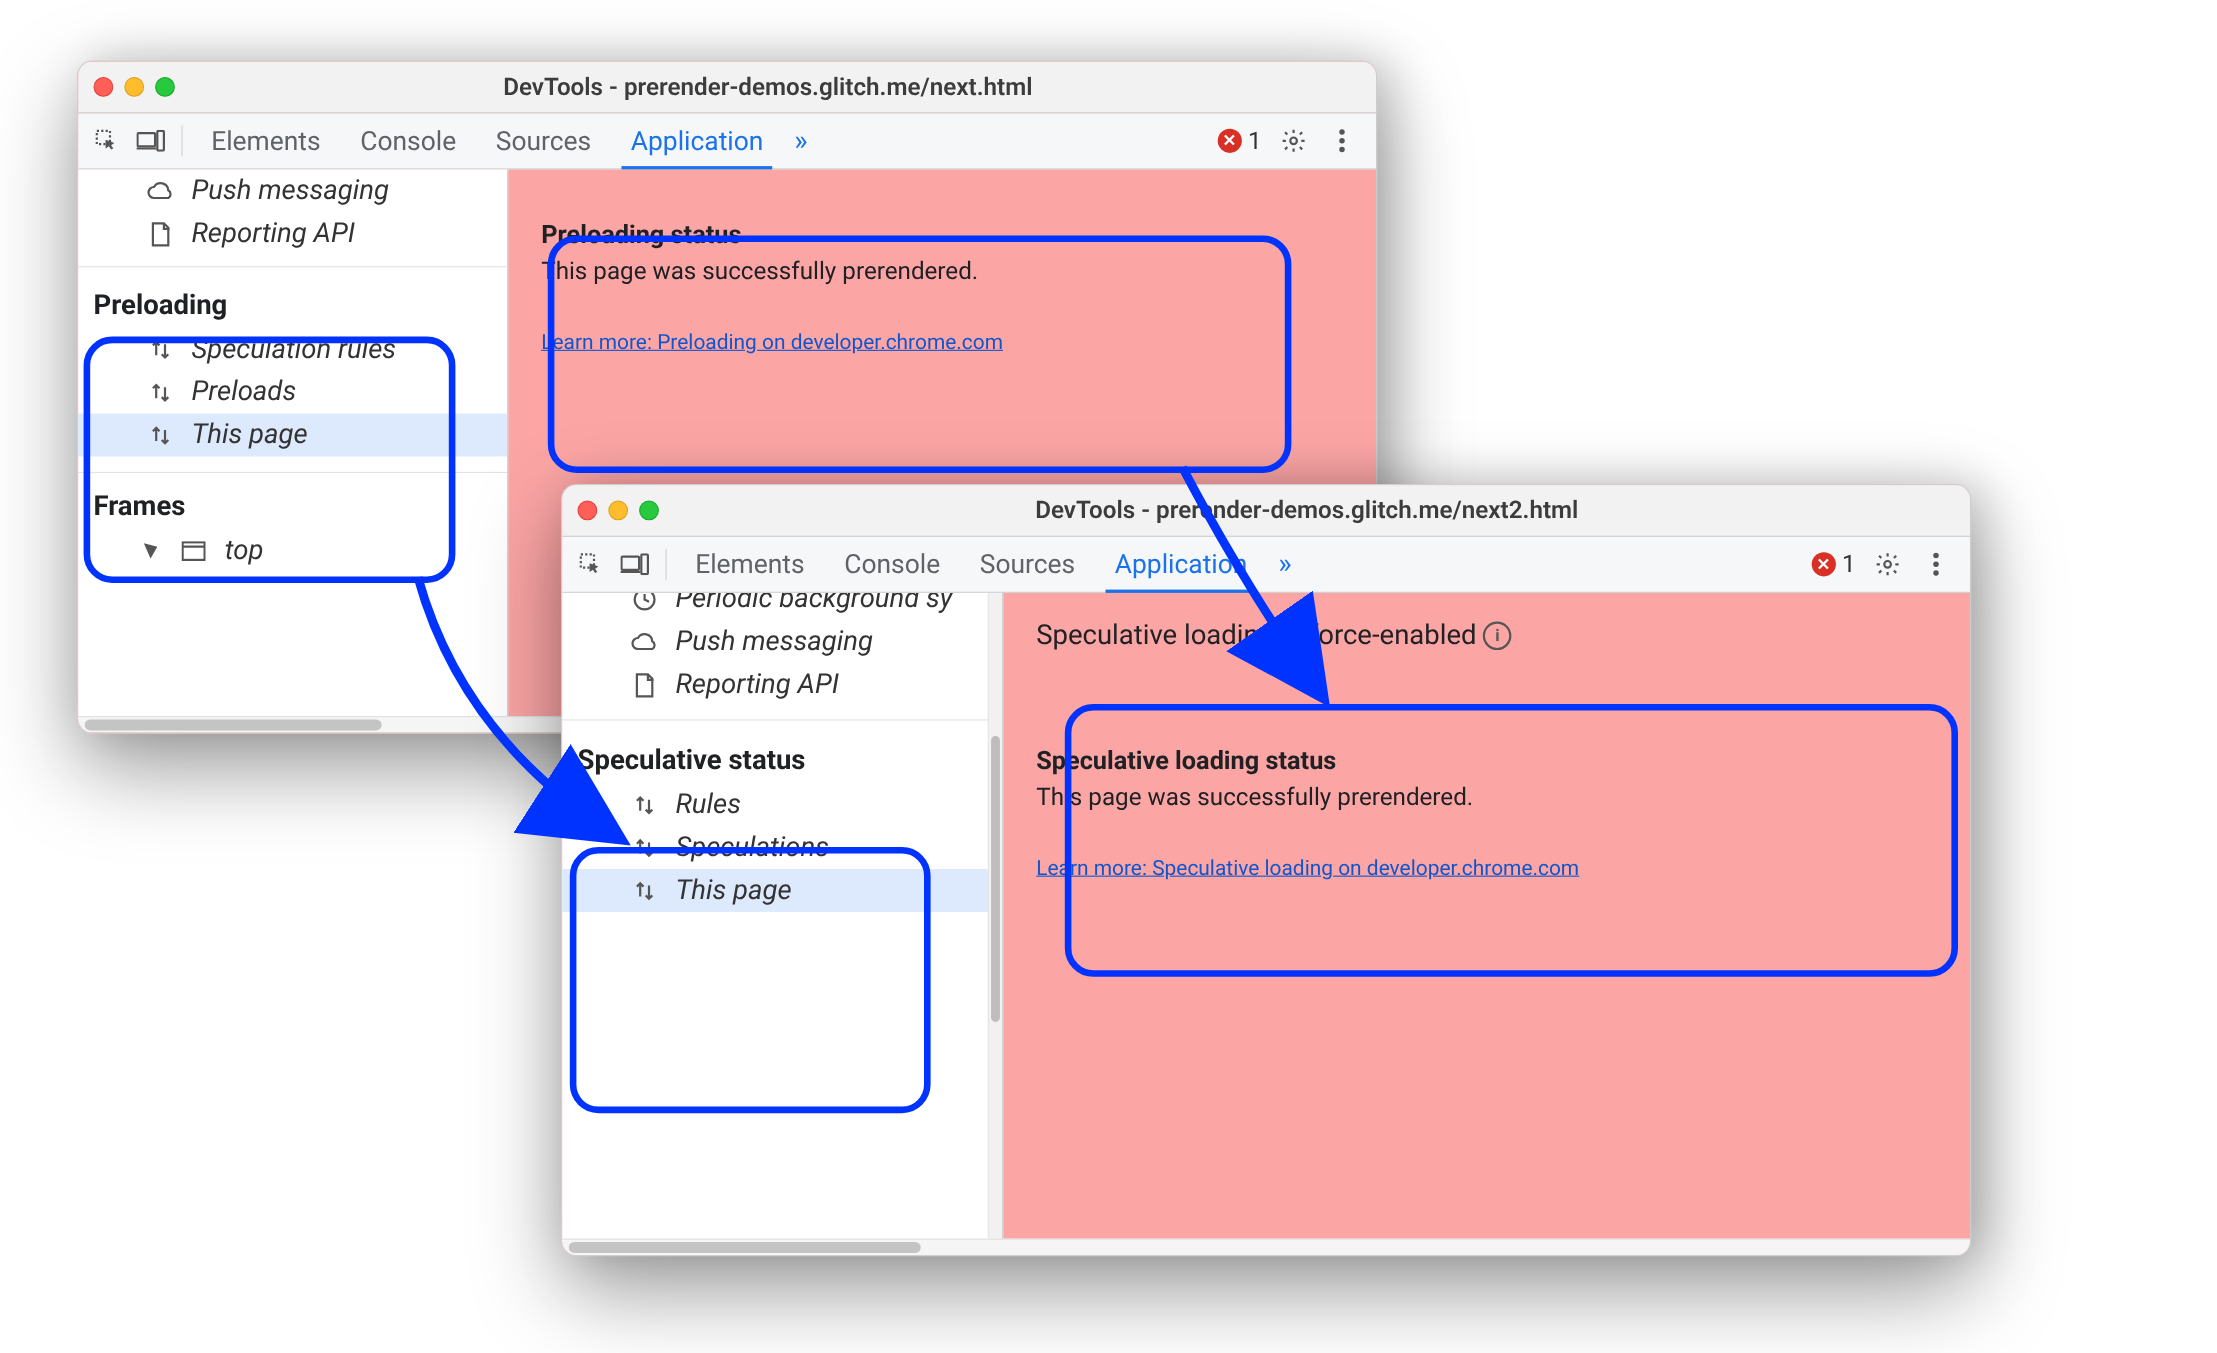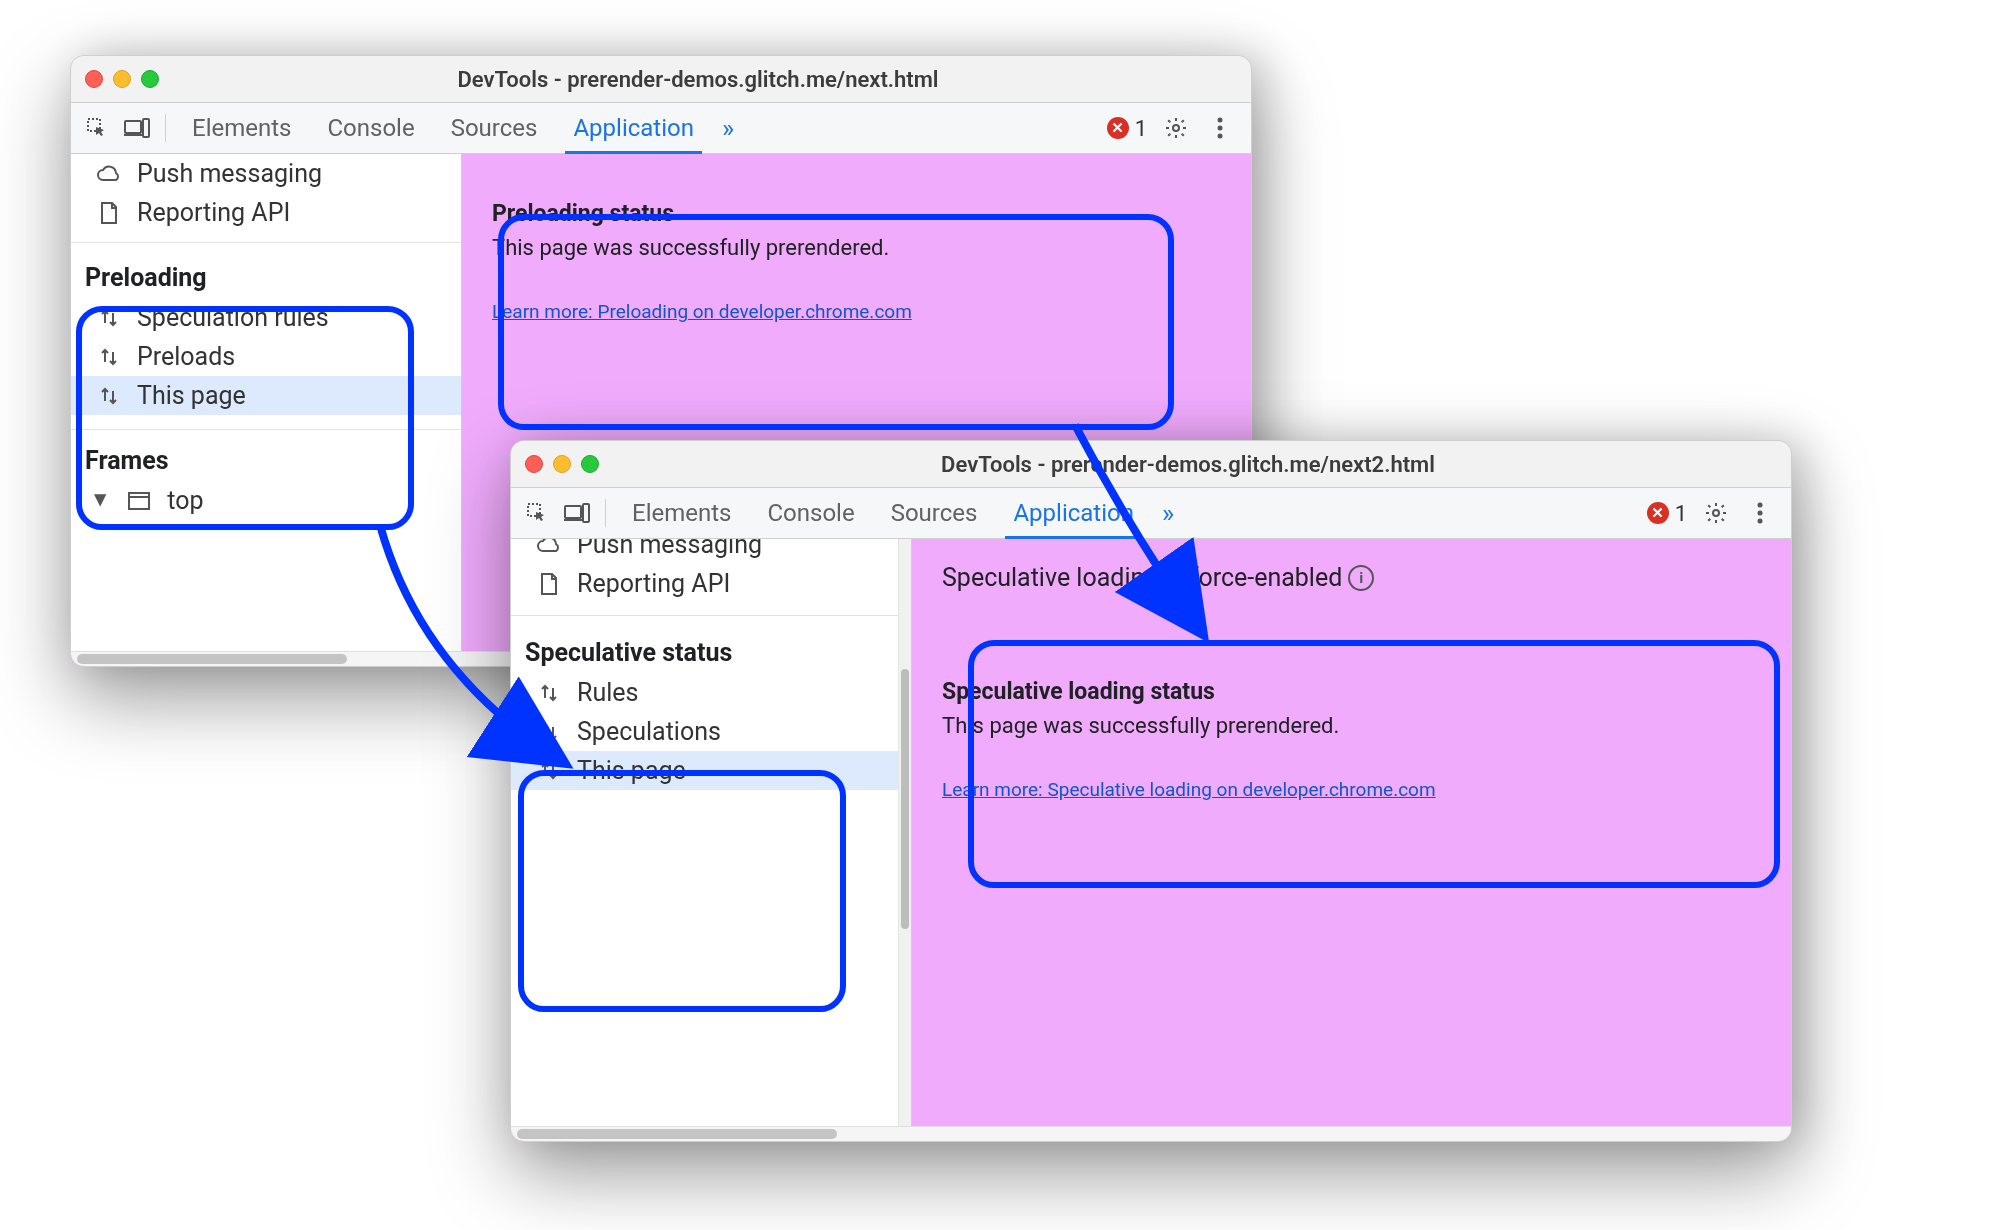--- a/index.html
+++ b/index.html
@@ -20,21 +20,21 @@
     font-family:-apple-system,BlinkMacSystemFont,"Segoe UI",Roboto,Helvetica,Arial,sans-serif;
     color:var(--text);
     position:relative;
     font-size:26px;
   }
   .window{
     position:absolute;
     border:1px solid var(--border);
     border-radius:14px;
     overflow:hidden;
-    background:#f0abfc;
+    background:#fca5a5;
     filter:drop-shadow(0 30px 40px rgba(0,0,0,.35)) drop-shadow(12px 0 20px rgba(0,0,0,.18));
   }
   .titlebar{
     height:46px;
     background:var(--titlebar);
     display:flex;
     align-items:center;
     padding:0 14px;
     border-bottom:1px solid var(--border);
     position:relative;
@@ -79,21 +79,21 @@
   }
   .sidebar{
     width:390px;flex:none;border-right:1px solid var(--border);
     overflow:hidden;
     background:#fff;
     position:relative;
   }
   .sidebar ul{list-style:none;margin:0;padding:0;}
   .item{display:flex;align-items:center;gap:14px;padding:5px 10px 5px 30px;font-size:25px;color:#333;white-space:nowrap;}
   .item .icon{width:28px;height:28px;display:flex;align-items:center;justify-content:center;color:#555;flex:none;}
-  .item.small{padding-left:24px;}
+  .item.small{padding-left:61px;font-style:italic;}
   .section-title{font-weight:700;font-size:25px;padding:10px 14px 6px 14px;}
   .item.selected{background:var(--selected);}
   .content{flex:1;padding:24px 30px;position:relative;overflow:hidden;}
   .status-title{font-weight:700;font-size:23px;margin-bottom:8px;}
   .status-body{font-size:22px;margin-bottom:34px;}
   a.link{color:var(--link);text-decoration:underline;font-size:19px;}
   .scrollbar-h{
     position:absolute;left:0;right:0;bottom:0;height:14px;background:#f5f5f5;border-top:1px solid #e0e0e0;
   }
   .scrollbar-h .thumb{position:absolute;top:2px;height:10px;background:#c4c4c4;border-radius:6px;}
@@ -309,20 +309,29 @@
             <circle cx="3" cy="11" r="2.5"></circle>
             <circle cx="3" cy="19" r="2.5"></circle>
           </svg>
       </div>
     </div>
   </div>
 
   <div class="body">
     <div class="sidebar" style="width:400px;">
       <ul style="margin-top:-14px;">
+        <li class="item small">
+          <span class="icon">
+              <svg width="22" height="22" viewBox="0 0 22 22" fill="none" stroke="currentColor" stroke-width="2">
+                <circle cx="11" cy="11" r="9"></circle>
+                <path d="M11 6v5l4 2"></path>
+              </svg>
+            </span>
+          <span>Periodic background sy</span>
+        </li>
         <li class="item small">
           <span class="icon">
               <svg width="26" height="20" viewBox="0 0 26 20" fill="none" stroke="currentColor" stroke-width="2">
                 <path d="M7 16a5 5 0 010-10 7 7 0 0113 3 4 4 0 010 7H7z"></path>
               </svg>
             </span>
           <span>Push messaging</span>
         </li>
         <li class="item small">
           <span class="icon">

